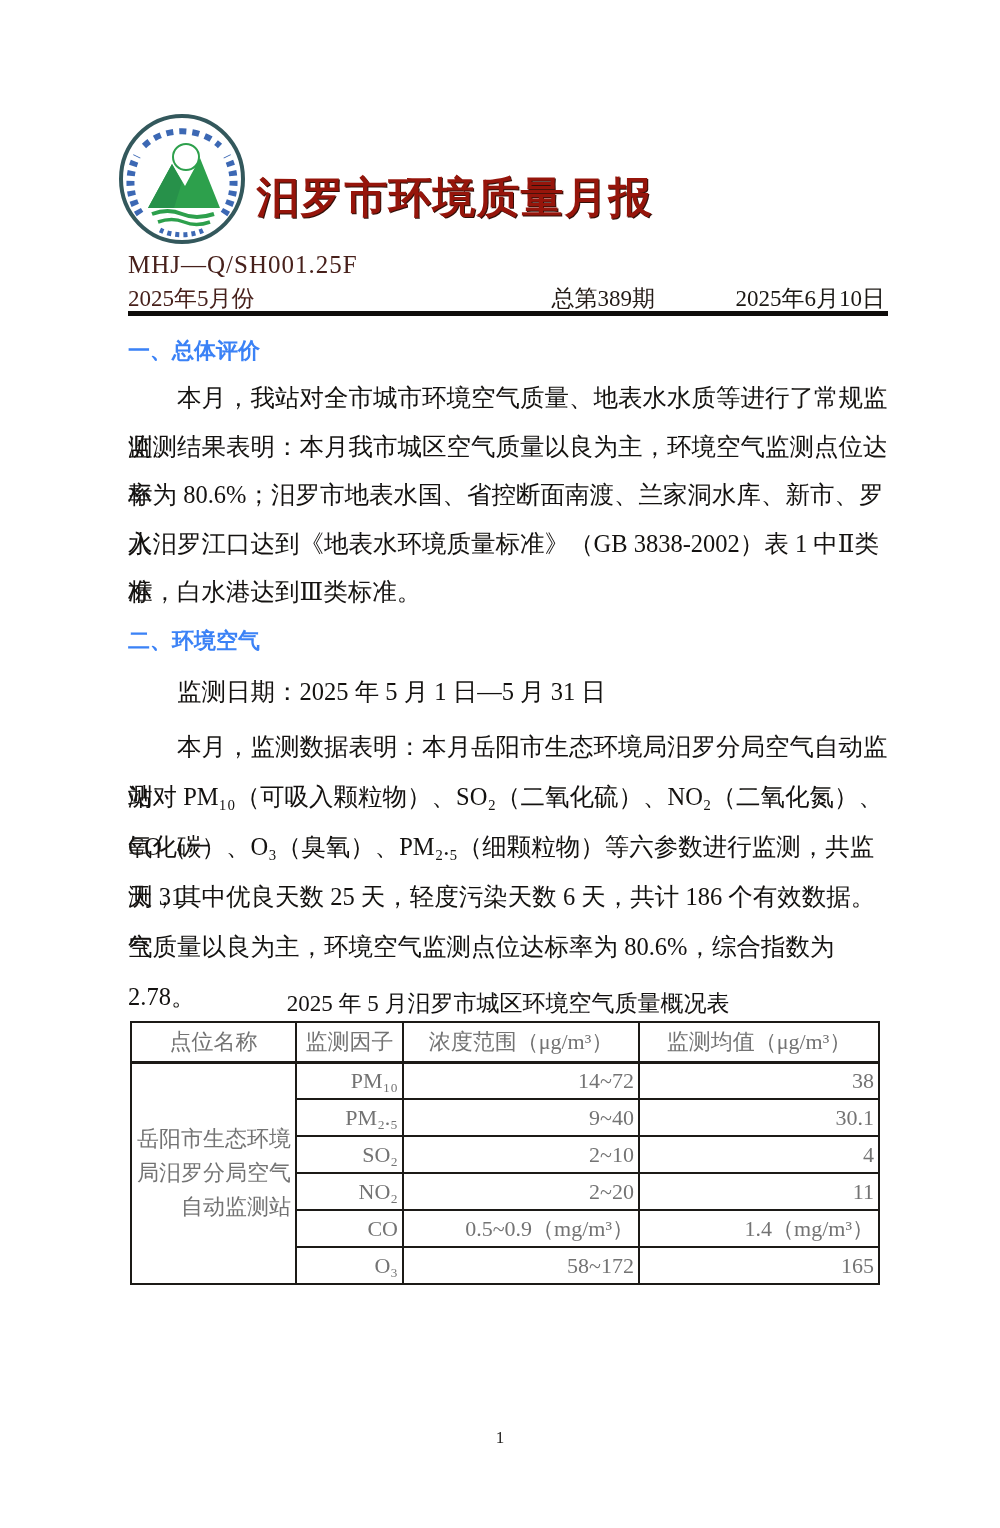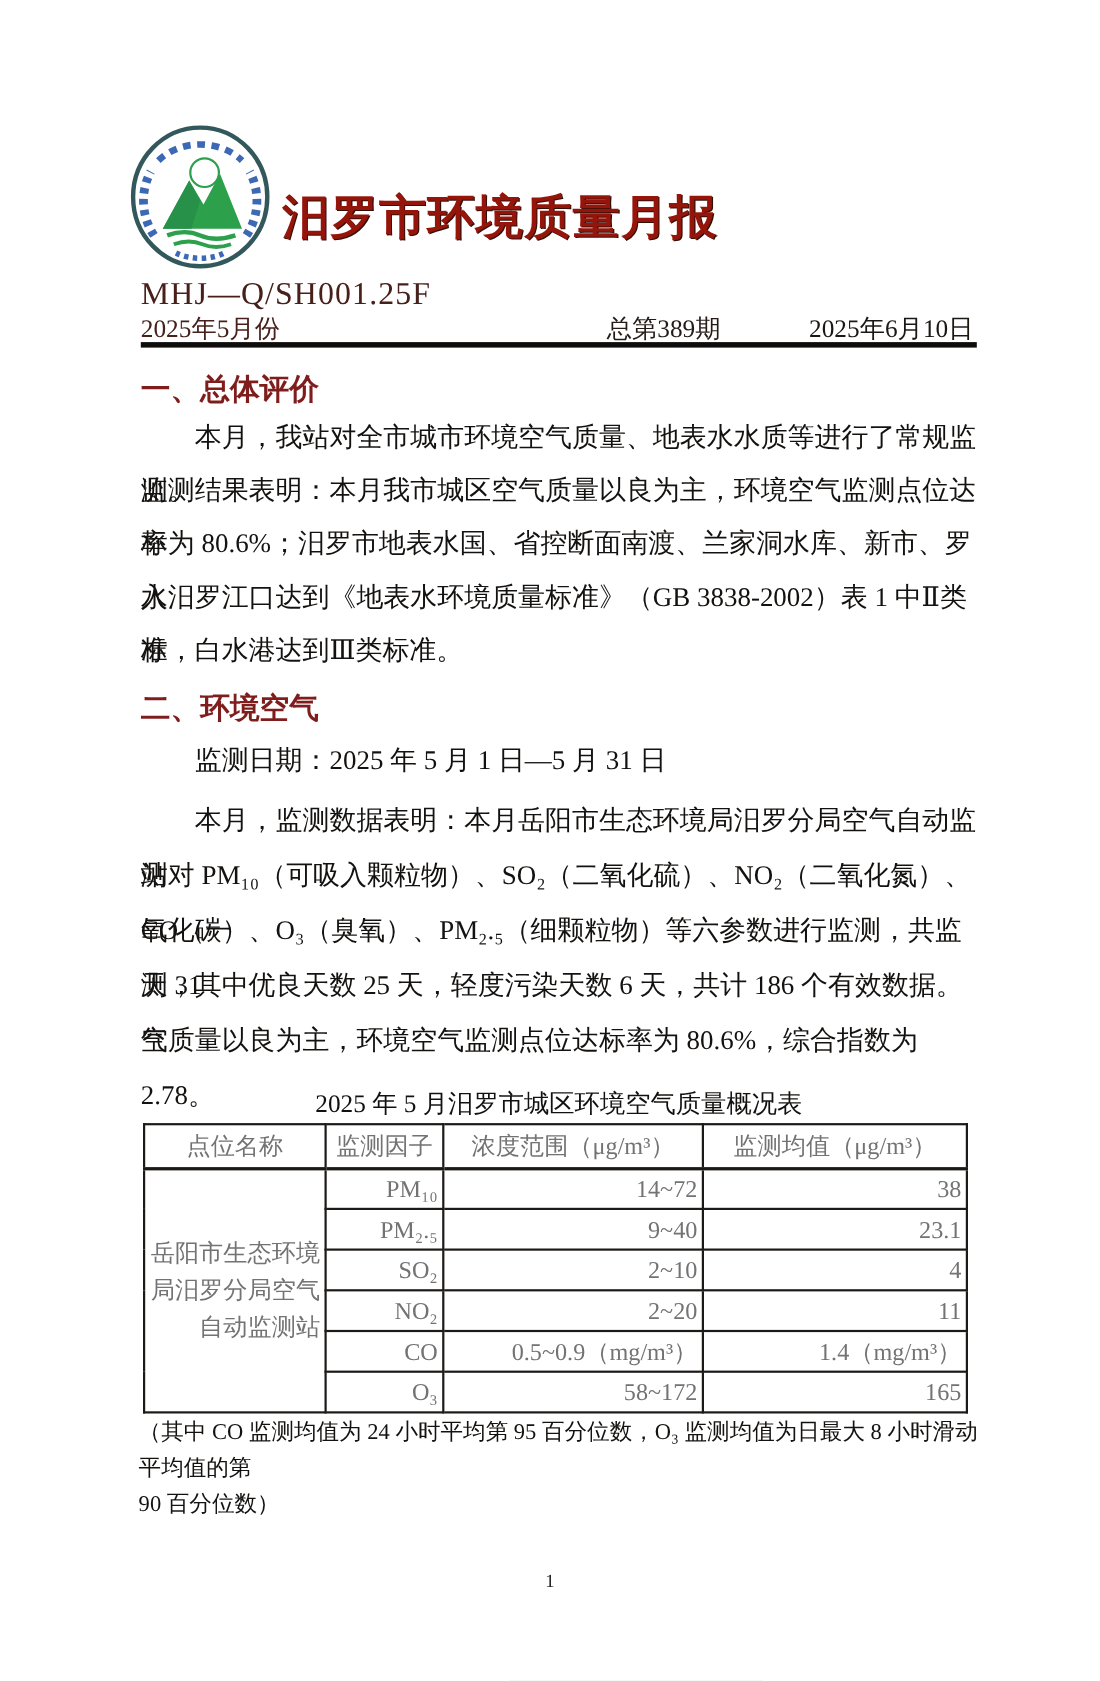--- a/index.html
+++ b/index.html
@@ -22,39 +22,39 @@
     text-align:center;
     font-family:"Liberation Sans","DejaVu Sans",sans-serif;
     font-weight:bold;
     font-size:43px;
     letter-spacing:1px;
     color:#96150b;
     text-shadow:1px 1px 0 #31100a;
   }
   .code-line {
     position:absolute; left:128px; top:251px;
-    font-size:29px; letter-spacing:1px;
+    font-size:25px; letter-spacing:1px;
     color:#47201b;
   }
   .issue-row {
     position:absolute; left:128px; top:283px; width:757px;
     display:flex; align-items:baseline;
     font-size:23px;
   }
   .issue-month { width:230px; color:#47201b; }
   .issue-no { flex:1; text-align:right; color:#241b16; }
   .issue-date { width:230px; text-align:right; color:#1b1814; }
   .head-rule {
     position:absolute; left:128px; top:311px; width:760px; height:5px;
     background:#0f0d0b;
   }
   .sec-heading {
     position:absolute; left:128px;
     font-family:Liberation Serif, serif;
-    font-weight:bold; font-size:27px; color:#7f1d1d;
+    font-weight:bold; font-size:22px; color:#3b82f6;
   }
   #sec1-heading { top:336px; }
   #sec2-heading { top:626px; }
   .para {
     position:absolute; left:128px; width:762px;
     font-size:24.5px; color:#141210;
   }
   #sec1-para { top:374px; }
   #sec1-para .tline { line-height:48.5px; height:48.5px; }
   #sec2-date { top:672px; line-height:40px; }
@@ -161,21 +161,21 @@
     <tbody>
       <tr>
         <td class="station-cell" rowspan="6">岳阳市生态环境局汨罗分局空气自动监测站</td>
         <td>PM₁₀</td>
         <td>14~72</td>
         <td>38</td>
       </tr>
       <tr>
         <td>PM₂.₅</td>
         <td>9~40</td>
-        <td>23.1</td>
+        <td>30.1</td>
       </tr>
       <tr>
         <td>SO₂</td>
         <td>2~10</td>
         <td>4</td>
       </tr>
       <tr>
         <td>NO₂</td>
         <td>2~20</td>
         <td>11</td>
@@ -186,20 +186,16 @@
         <td>1.4（mg/m³）</td>
       </tr>
       <tr>
         <td>O₃</td>
         <td>58~172</td>
         <td>165</td>
       </tr>
     </tbody>
   </table>
 
-  <div class="footnote">
-    <div>（其中 CO 监测均值为 24 小时平均第 95 百分位数，O₃ 监测均值为日最大 8 小时滑动平均值的第</div>
-    <div>90 百分位数）</div>
-  </div>
 
   <div class="page-number">1</div>
 
 </div>
 
 </body></html>

